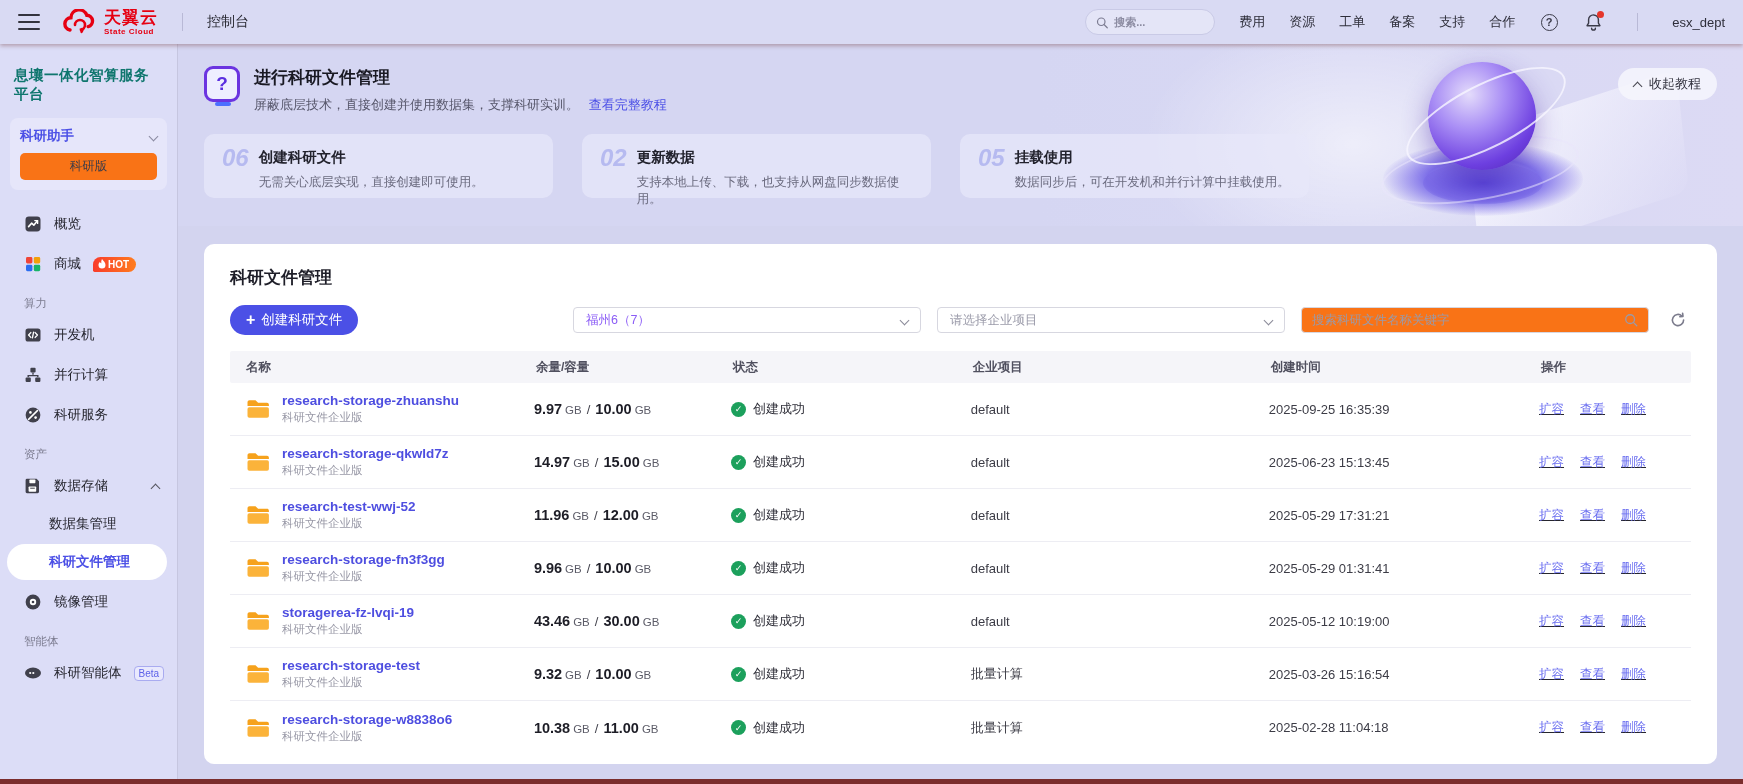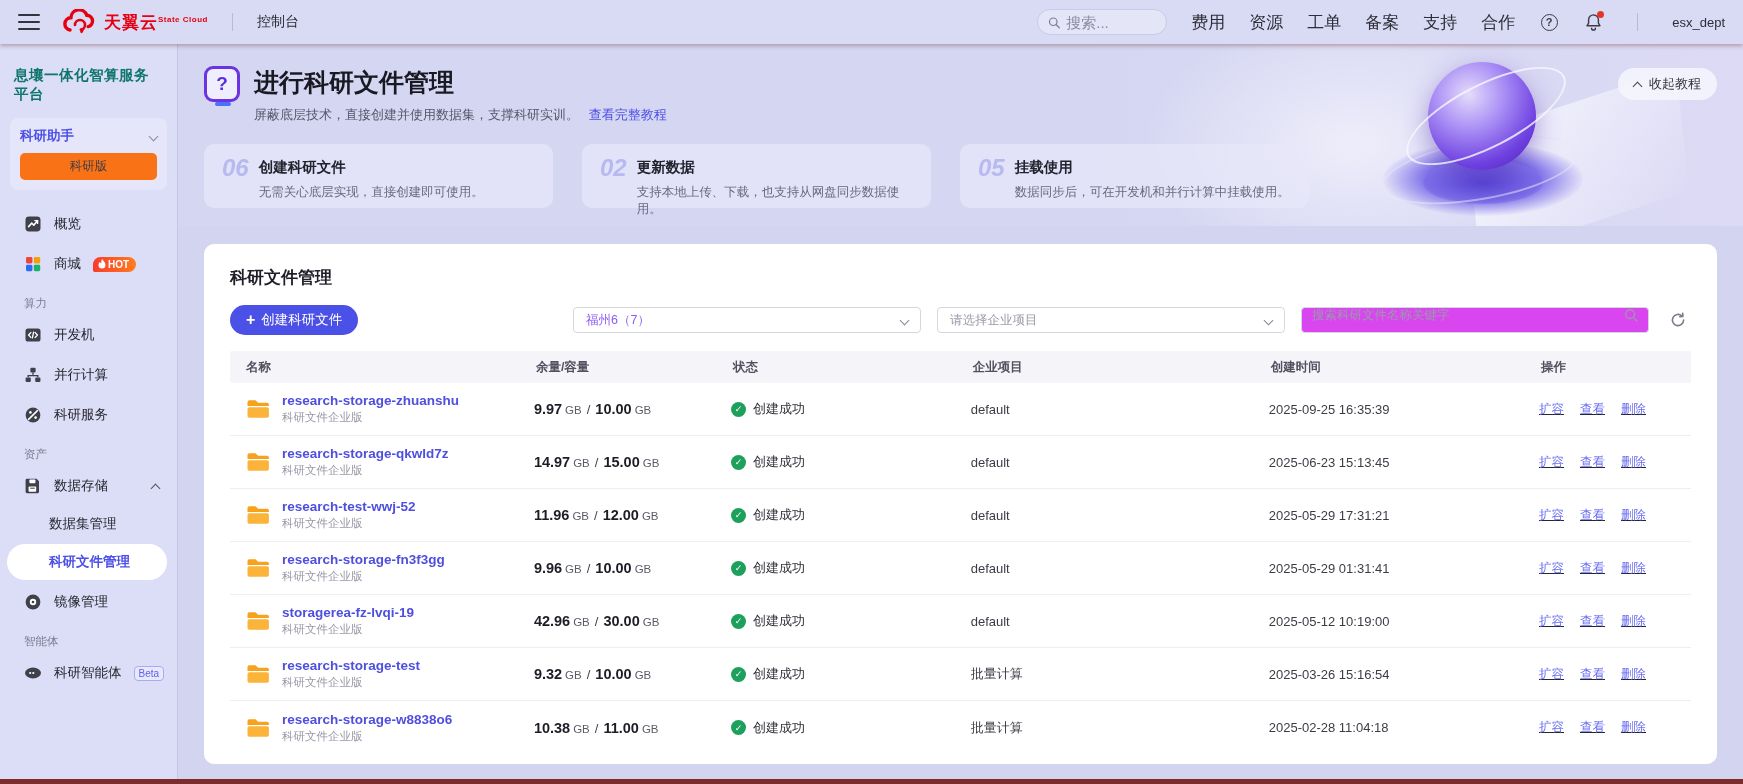--- a/index.html
+++ b/index.html
@@ -7,31 +7,31 @@
   body { font-family:"Liberation Sans","DejaVu Sans",sans-serif; background:#d3d4ef; color:#26262e; }
   .app { width:1743px; height:784px; position:relative; display:flex; flex-direction:column; }
 
   
   .topbar { height:44px; flex:0 0 44px; background:#d9daf3; display:flex; align-items:center; padding:0 18px;
             position:relative; z-index:20; box-shadow:0 2px 4px rgba(110,55,55,.38); }
   .tb-left { display:flex; align-items:center; gap:14px; }
   .hamburger { width:22px; height:16px; display:flex; flex-direction:column; justify-content:space-between; cursor:pointer; }
   .hamburger span { height:2px; background:#33333d; border-radius:1px; }
   .logo { display:flex; align-items:center; gap:8px; margin-left:8px; }
-  .logo-text { display:flex; flex-direction:row; line-height:1; }
+  .logo-text { display:flex; flex-direction:column; line-height:1; }
   .logo-cn { color:#e60012; font-weight:bold; font-size:17px; letter-spacing:1px; }
   .logo-en { color:#e60012; font-size:8px; font-weight:bold; margin-top:2px; letter-spacing:.5px; }
   .tb-divider { width:1px; height:18px; background:#b9b9d6; margin:0 10px; }
   .console { font-size:14px; color:#2c2c36; }
   .tb-right { margin-left:auto; display:flex; align-items:center; gap:24px; }
   .tb-search { display:flex; align-items:center; gap:6px; background:#e4e5f7; border:1px solid #c9cae6;
                border-radius:14px; height:26px; width:130px; padding:0 10px; }
-  .tb-search input { border:none; outline:none; background:transparent; font-size:15px; color:#0c4a6e; width:90px; }
+  .tb-search input { border:none; outline:none; background:transparent; font-size:11px; color:#0c4a6e; width:90px;font-weight:bold; }
   .tb-search input::placeholder { color:#8c8ca2; }
-  .tb-item { font-size:17px; color:#2e2e3a; cursor:pointer; }
+  .tb-item { font-size:13px; color:#2e2e3a; cursor:pointer; }
   .tb-icon { position:relative; width:20px; height:20px; display:flex; align-items:center; justify-content:center; cursor:pointer; }
   .help-circle { width:17px; height:17px; border:1.5px solid #3a3a48; border-radius:50%; display:flex; align-items:center;
                  justify-content:center; font-size:11px; font-weight:bold; color:#3a3a48; }
   .bell-dot { position:absolute; top:-1px; right:-1px; width:7px; height:7px; background:#e5352b; border-radius:50%; }
   .username { font-size:13px; color:#2e2e3a; cursor:pointer; }
 
   
   .shell { flex:1; display:flex; min-height:0; }
 
   
@@ -60,21 +60,21 @@
 
   
   .banner { position:relative; padding:22px 26px 0 26px; height:182px; flex:0 0 182px;
             background:linear-gradient(90deg,#d5d6f2 55%, #d8d8f4 75%, #dcdaf4 100%); overflow:hidden; }
   .banner-glow { position:absolute; right:180px; top:-30px; width:420px; height:260px;
                  background:radial-gradient(closest-side, rgba(255,255,255,.55), rgba(255,255,255,0)); pointer-events:none; }
   .banner-head { display:flex; gap:14px; position:relative; z-index:2; }
   .qicon { width:36px; height:36px; border:3px solid #6b34e0; border-radius:9px; background:#eef; color:#5b2fe0;
            font-size:19px; font-weight:bold; display:flex; align-items:center; justify-content:center; position:relative; }
   .qicon::after { content:""; position:absolute; bottom:-7px; left:8px; width:16px; height:4px; background:#4c6fff; border-radius:2px; }
-  .banner-title { font-size:25px; font-weight:bold; color:#191923; }
+  .banner-title { font-size:17px; font-weight:bold; color:#191923; }
   .banner-sub { margin-top:7px; font-size:13px; color:#56566a; }
   .banner-link { color:#4c50e6; cursor:pointer; margin-left:6px; }
   .collapse-btn { position:absolute; top:24px; right:26px; z-index:3; display:flex; align-items:center; gap:8px;
                   background:rgba(246,246,253,.85); border-radius:16px; padding:7px 16px; font-size:13px; color:#33333f; cursor:pointer; }
   .steps { display:flex; gap:29px; margin-top:20px; position:relative; z-index:2; width:1105px; }
   .step-card { width:349px; height:64px; background:rgba(231,231,249,.72); border-radius:10px; padding:11px 18px; display:flex; gap:10px; }
   .step-num { font-size:24px; font-weight:bold; font-style:italic; color:#b6baf0; line-height:1.1; }
   .step-title { font-size:14.5px; font-weight:bold; color:#22222d; margin-top:3px; }
   .step-desc { font-size:12.5px; color:#6a6a7e; margin-top:7px; }
 
@@ -99,21 +99,21 @@
   .toolbar { display:flex; align-items:center; margin-top:16px; }
   .create-btn { background:#4b50e6; color:#fff; border:none; border-radius:15px; height:30px; padding:0 16px;
                 font-size:13.5px; display:flex; align-items:center; gap:6px; cursor:pointer; font-family:inherit; }
   .plus-ic::before { content:"+"; font-size:16px; font-weight:bold; line-height:1; }
   .tb-gap { margin-left:auto; display:flex; align-items:center; gap:16px; }
   .select { width:348px; height:26px; border:1px solid #d7d7e0; border-radius:4px; background:#fff; display:flex;
             align-items:center; padding:0 12px; font-size:12.5px; cursor:pointer; }
   .select .val { color:#8b5cf6; }
   .select .ph { color:#9a9aa9; }
   .select .chev { margin-left:auto; color:#8a8a98; }
-  .search-field { width:348px; height:26px; border:1px solid #d7d7e0; border-radius:4px; background:#d946ef; display:flex; align-items:flex-start; padding:0 10px; }
+  .search-field { width:348px; height:26px; border:1px solid #d7d7e0; border-radius:4px; background:#f97316; display:flex; align-items:center; padding:0 10px; }
   .search-field input { border:none; outline:none; flex:1; font-size:12.5px; color:#33333d; background:transparent; }
   .search-field input::placeholder { color:#9a9aa9; }
   .refresh-btn { width:26px; height:26px; display:flex; align-items:center; justify-content:center; cursor:pointer; color:#7b7b8c; }
 
   
   .table { margin-top:16px; }
   .t-head, .trow { display:grid; grid-template-columns:20.8% 13.5% 16.4% 20.4% 18.5% 10.4%; align-items:center; }
   .t-head { background:#f5f5f9; height:32px; border-radius:2px; font-size:12.5px; color:#50505f; font-weight:bold; }
   .t-head > div { padding-left:2px; }
   .t-head > div:first-child { padding-left:16px; }
@@ -482,21 +482,21 @@
             <div class="c-name">
               <svg width="24" height="20" viewBox="0 0 24 20">
                   <path d="M1.5 3.2 C1.5 2 2.4 1.2 3.5 1.2 h6 l2.6 2.6 h8.9 c1.1 0 1.9.8 1.9 1.9 V7 H1.5 Z" fill="#f6a21c"></path>
                   <rect x="1.5" y="8.2" width="21.4" height="10.6" rx="1.8" fill="#fbb33a"></rect>
                 </svg>
               <div class="nm">
                   <a class="nlink">storagerea-fz-lvqi-19</a>
                 <div class="nsub">科研文件企业版</div>
                 </div>
             </div>
-            <div class="c-cap"><b>42.96</b><span class="unit">GB</span><span class="sep">/</span><b>30.00</b><span class="unit">GB</span></div>
+            <div class="c-cap"><b>43.46</b><span class="unit">GB</span><span class="sep">/</span><b>30.00</b><span class="unit">GB</span></div>
             <div class="c-status">
                 <span class="okdot"></span>
                 <span>创建成功</span>
               </div>
             <div class="c-proj">default</div>
             <div class="c-time">2025-05-12 10:19:00</div>
             <div class="c-act">
                 <a>扩容</a>
                 <a>查看</a>
                 <a>删除</a>

